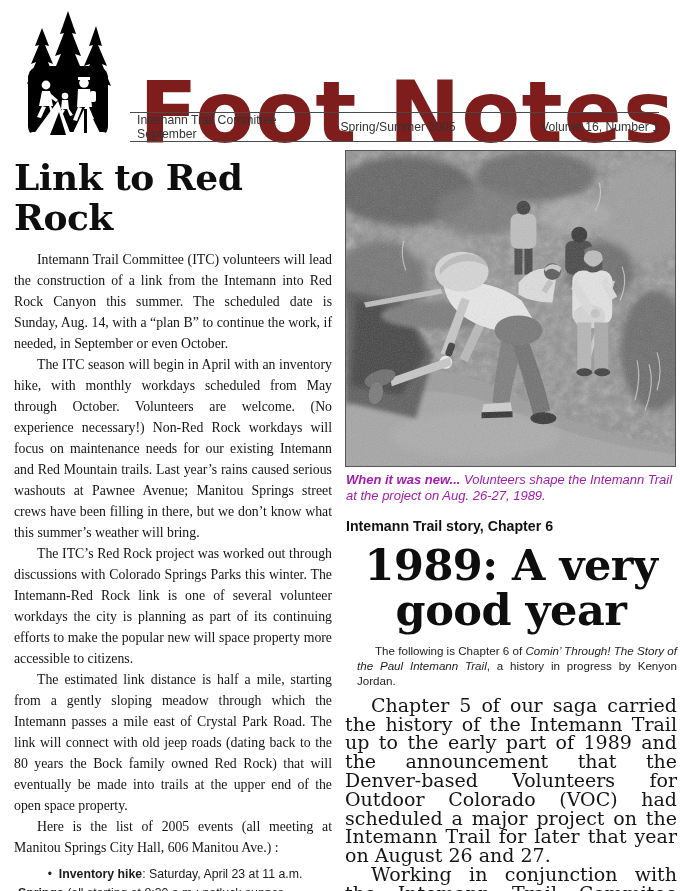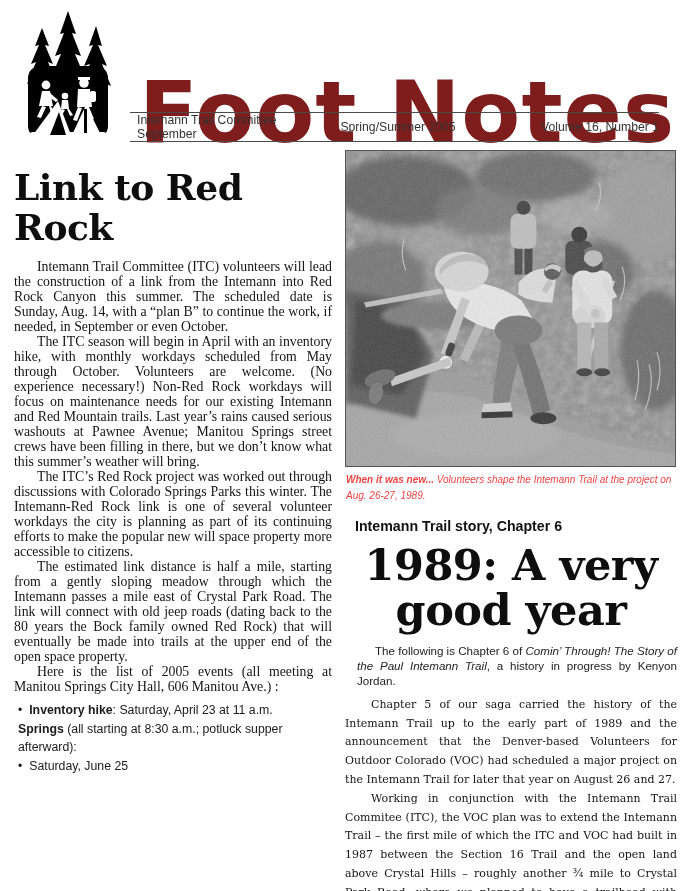--- a/index.html
+++ b/index.html
@@ -33,60 +33,60 @@
 
   
   .columns { position:absolute; left:14px; top:150px; width:663px; display:flex; gap:13px; }
   .col-left  { width:318px; }
   .col-right { width:332px; }
 
   
   .headline1 {
     font-family:"DejaVu Serif", serif; font-weight:bold;
     font-size:36px; line-height:1.1; letter-spacing:-0.5px;
-    color:#0e0e0e; margin:18px 0 12px 0;
+    color:#0e0e0e; margin:8px 0 12px 0;
   }
   .body-serif {
-    font-size:13.8px; line-height:15px; text-align:justify;
+    font-size:13.8px; line-height:21px; text-align:justify;
     text-indent:23px; margin:0; color:#141414;
   }
   .events { margin:7px 0 5px 0; font-family:"Liberation Sans", sans-serif; color:#1b1b1b; }
   .ev-line { font-size:12.3px; line-height:18.6px; padding-left:4px; }
-  .ev-line.bullet { padding-left:4px; }
+  .ev-line.bullet { padding-left:4px;text-align:center; }
   .ev-line.bullet::before { content:"•"; font-size:12px; margin-right:7px; }
   .ev-line b { font-weight:bold; }
 
   
   .photo {
     width:329px; height:315px; border:1px solid #555;
     background:#8e8e8e; overflow:hidden;
   }
   .photo svg { display:block; width:100%; height:100%; }
   .caption {
     font-family:"Liberation Sans", sans-serif; font-style:italic;
-    font-size:10px; line-height:15.6px; color:#ef4444; margin:5px 0 0 1px;
+    font-size:13px; line-height:15.6px; color:#a21caf; margin:5px 0 0 1px;
   }
   .caption b { font-weight:bold; }
   .kicker {
     font-family:"Liberation Sans", sans-serif; font-weight:bold;
-    font-size:14.2px; color:#111; margin:15px 0 0 10px;
+    font-size:14.2px; color:#111; margin:15px 0 0 1px;
   }
   .headline2 {
     font-family:"DejaVu Serif", serif; font-weight:bold;
     font-size:43px; line-height:1.05; letter-spacing:-0.5px;
     text-align:center; color:#0e0e0e; margin:9px 0 11px 0;
   }
   .intro {
     font-family:"Liberation Sans", sans-serif;
     font-size:11.6px; line-height:14.8px; text-align:justify;
     text-indent:18px; color:#222; margin:0 0 7px 12px;
   }
   .body-serif2 {
     font-family:"DejaVu Serif", serif;
-    font-size:11px; line-height:18.8px; text-align:justify;
+    font-size:19px; line-height:18.8px; text-align:justify;
     text-indent:26px; margin:0; color:#151515;
   }
 </style>
 </head>
 <body>
 
 <div class="page">
 
   <header>
     <div class="logo">

